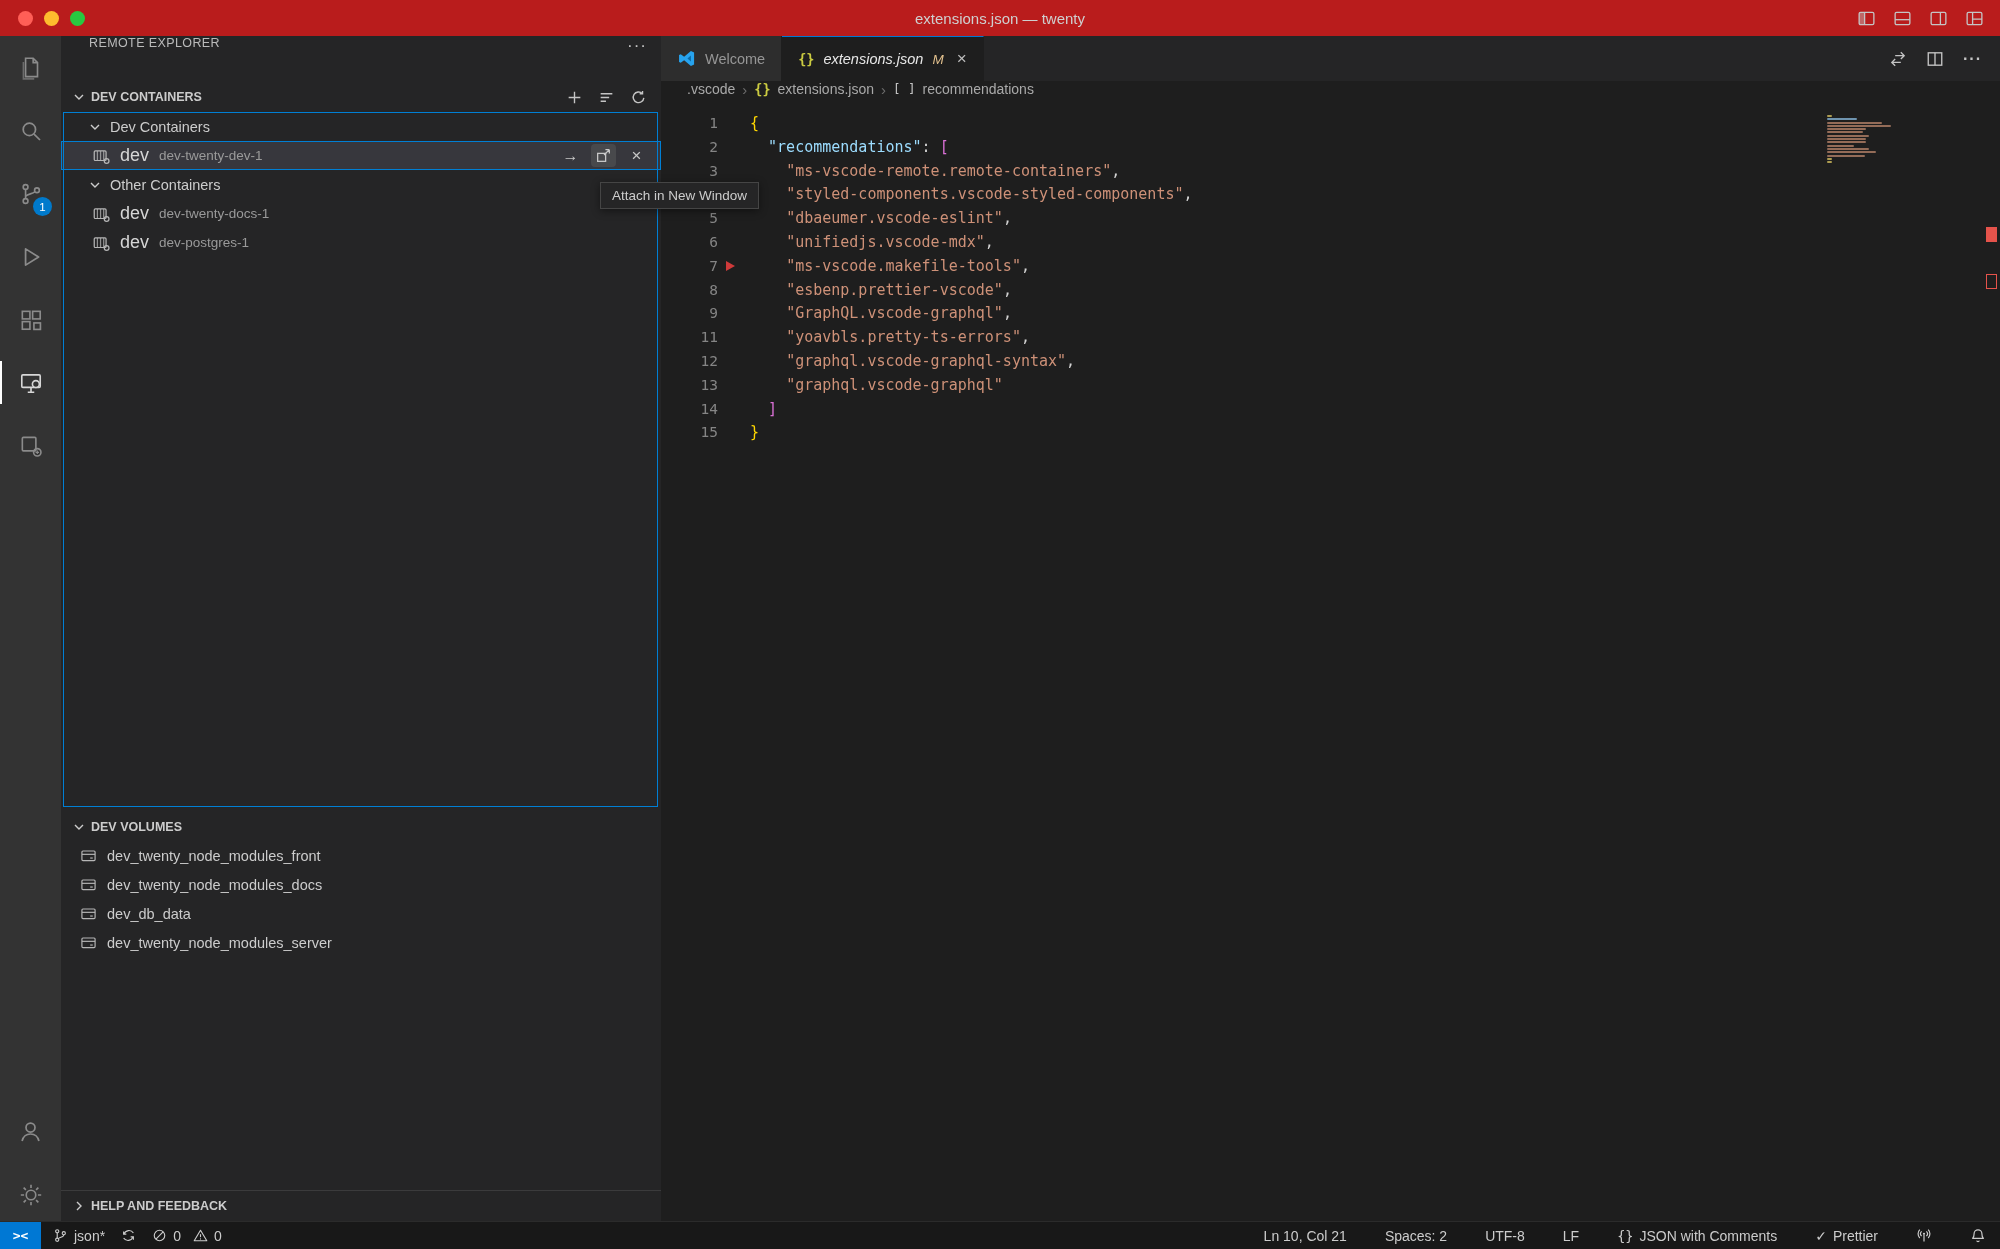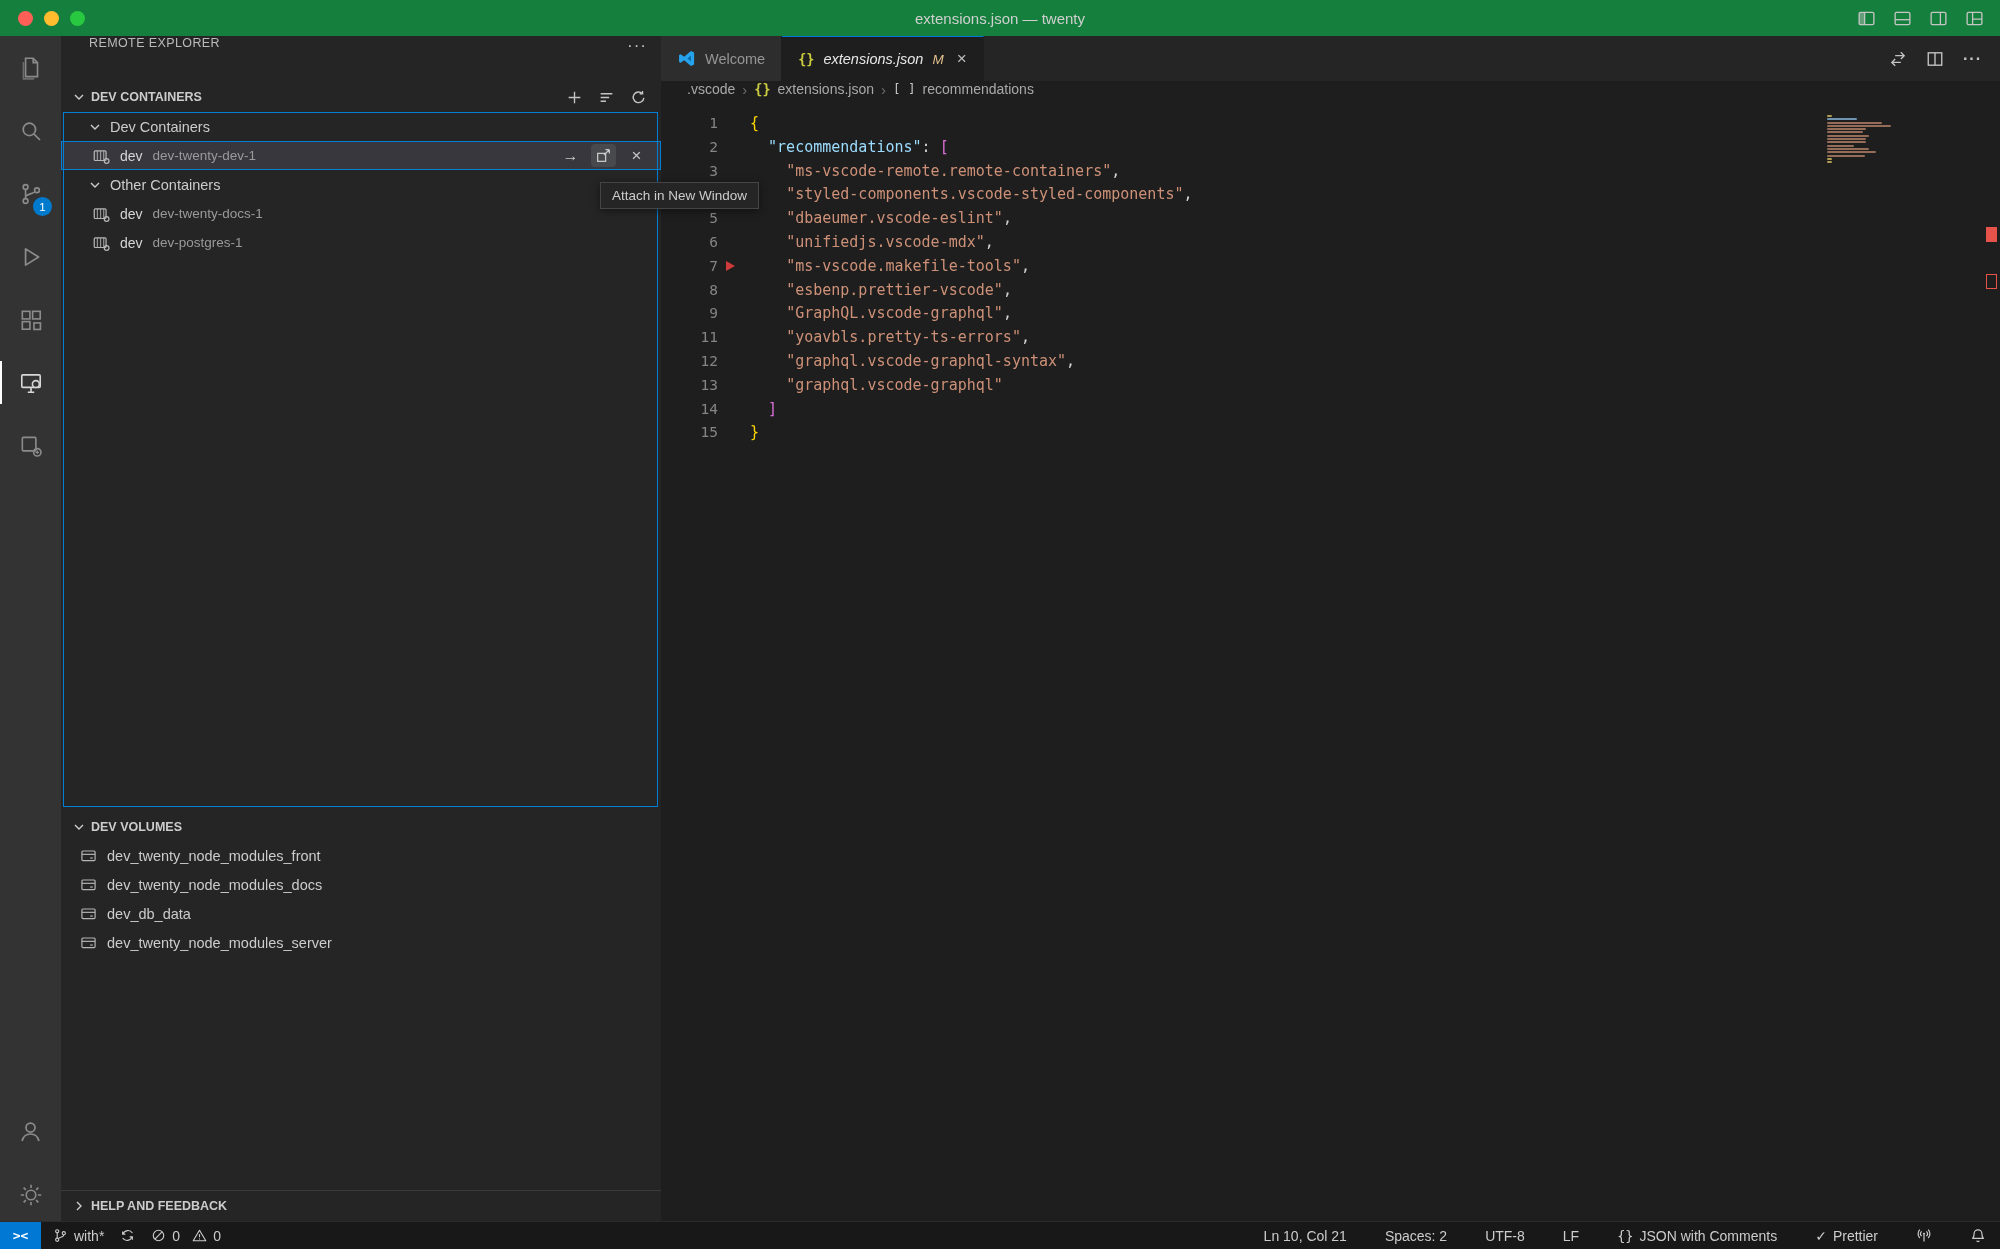--- a/index.html
+++ b/index.html
@@ -4,21 +4,21 @@
 <style>
   * { box-sizing: border-box; margin: 0; padding: 0; }
   html,body { background:#000; }
   body { font-family:"Liberation Sans", sans-serif; }
   .app { position:relative; width:2000px; height:1249px; overflow:hidden; background:#1e1e1e; color:#cccccc; }
 
   svg { display:block; }
   .icon { display:inline-flex; align-items:center; justify-content:center; color:inherit; }
 
   
-  .titlebar { position:absolute; top:0; left:0; width:2000px; height:36px; background:#15803d; display:flex; align-items:center; }
+  .titlebar { position:absolute; top:0; left:0; width:2000px; height:36px; background:#b91c1c; display:flex; align-items:center; }
   .traffic { display:flex; gap:11px; padding-left:18px; }
   .tl { width:15px; height:15px; border-radius:50%; display:inline-block; }
   .tl.red{ background:#ff5f57; } .tl.yellow{ background:#febc2e; } .tl.green{ background:#28c840; }
   .win-title { position:absolute; left:0; right:0; text-align:center; font-size:15px; color:#cfcfcf; font-weight:500; pointer-events:none; }
   .tb-actions { margin-left:auto; display:flex; gap:17px; padding-right:16px; color:#c5c5c5; z-index:2; }
 
   
   .activitybar { position:absolute; top:36px; left:0; width:61px; height:1185px; background:#333333; display:flex; flex-direction:column; align-items:stretch; }
   .act-item { position:relative; height:63px; display:flex; align-items:center; justify-content:center; color:#8b8b8b; cursor:pointer; }
   .act-item.active { color:#d7d7d7; }
@@ -35,21 +35,21 @@
   .section-header { position:absolute; left:0; width:100%; height:28px; display:flex; align-items:center; padding:0 14px 0 10px; font-weight:700; font-size:12.5px; color:#cccccc; }
   .section-header .chev { margin-right:4px; color:#cccccc; }
   .sec-actions { margin-left:auto; display:flex; gap:15px; color:#c5c5c5; }
   .sec-actions .icon { cursor:pointer; }
 
   .tree { position:absolute; top:76px; left:0; width:100%; }
   .row { height:29px; display:flex; align-items:center; cursor:pointer; }
   .row.group { padding-left:26px; gap:7px; }
   .row.item { padding-left:31px; gap:10px; }
   .glabel { font-size:14.5px; color:#cccccc; }
-  .iname { font-size:14px; color:#d6d6d6; }
+  .iname { font-size:18px; color:#d6d6d6; }
   .idesc { font-size:13.5px; color:#9a9a9a; }
   .ticon { color:#b6b6b6; }
   .row.selected { background:#37373d; outline:1px solid #007fd4; outline-offset:-1px; }
   .row-actions { margin-left:auto; display:flex; align-items:center; gap:8px; padding-right:12px; color:#c8c8c8; }
   .row-actions .icon { width:25px; height:23px; border-radius:4px; }
   .row-actions .icon.hovered { background:rgba(99,102,103,.38); }
   .arrow-glyph { font-size:16px; line-height:1; }
   .x-glyph { font-size:17px; line-height:1; }
 
   .tree-focus { position:absolute; top:76px; left:2px; width:595px; height:695px; border:1px solid #007fd4; pointer-events:none; }
@@ -547,21 +547,21 @@
     <div class="sb-left">
       <span class="sb-item">
         <span class="icon">
           <svg viewBox="0 0 16 16" width="15" height="15" fill="none" stroke="currentColor" stroke-width="1.2">
               <circle cx="4.5" cy="3.5" r="1.7"></circle>
               <circle cx="4.5" cy="12.5" r="1.7"></circle>
               <circle cx="11.5" cy="5.5" r="1.7"></circle>
               <path d="M4.5 5.2v5.6M11.5 7.2c0 2.6-3.2 2.4-5.2 3.6"></path>
             </svg>
         </span>
-        <span>with*</span>
+        <span>json*</span>
       </span>
       <span class="sb-item">
         <span class="icon">
           <svg viewBox="0 0 16 16" width="15" height="15" fill="none" stroke="currentColor" stroke-width="1.2">
               <path d="M13.2 5.3A5.6 5.6 0 0 0 3.2 6.5"></path>
               <path d="M2.8 10.7a5.6 5.6 0 0 0 10-1.2"></path>
               <path d="M2.8 3.6v2.9h2.9M13.2 12.4V9.5h-2.9"></path>
             </svg>
         </span>
       </span>

